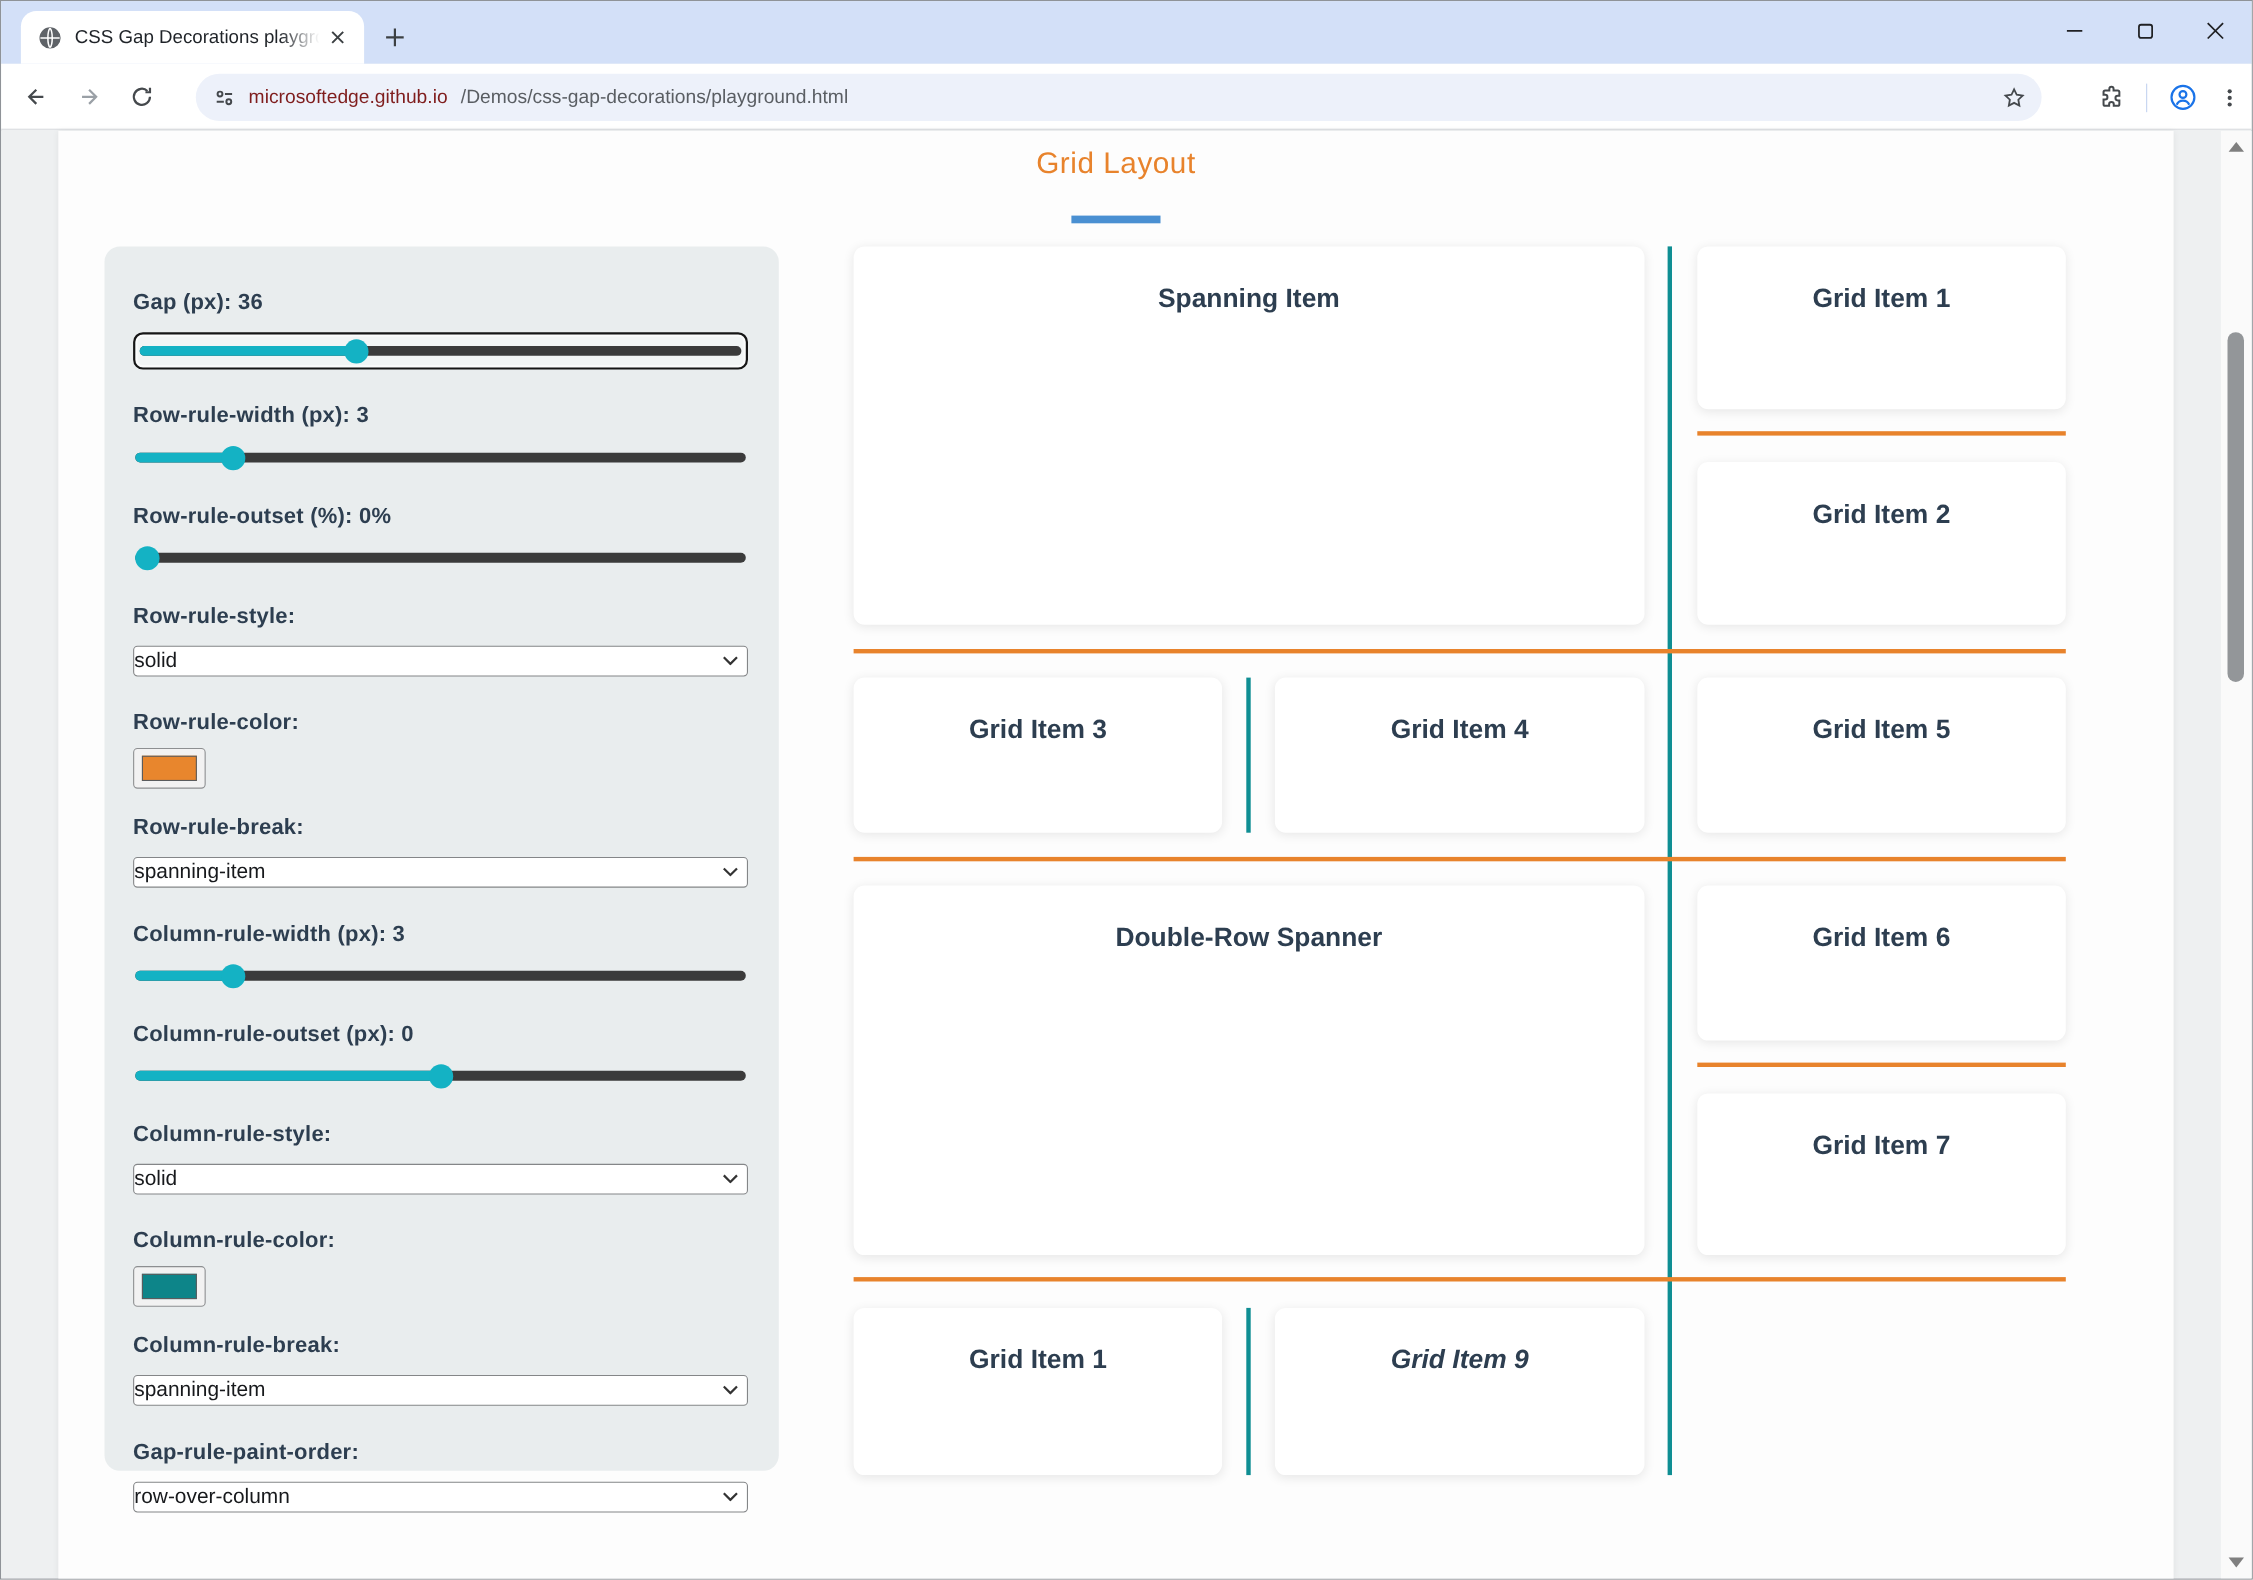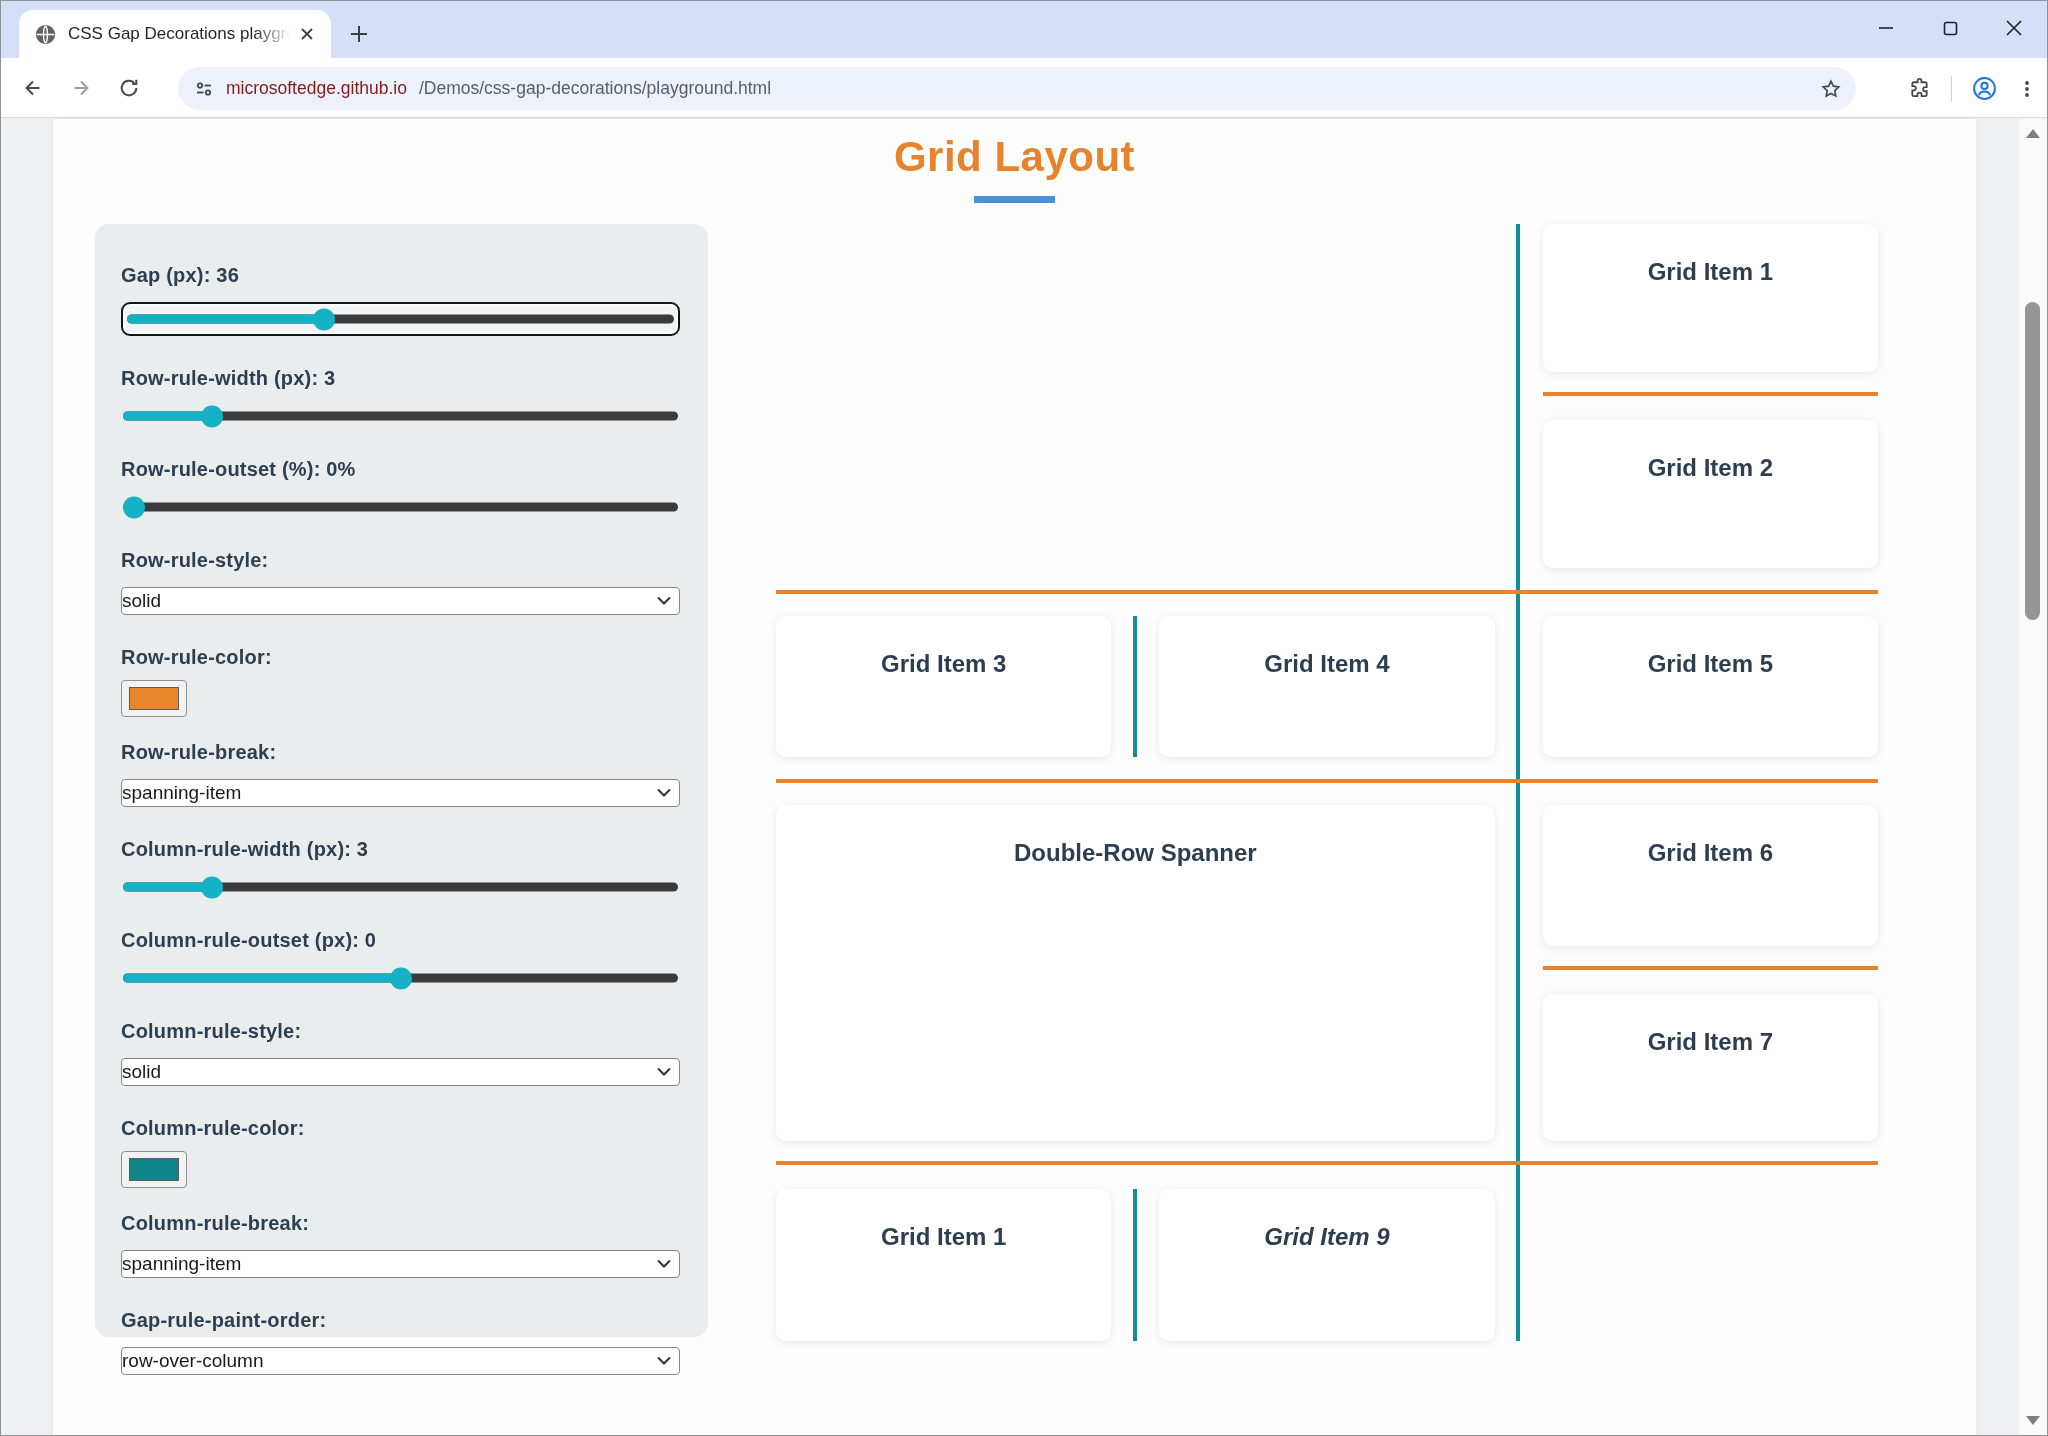--- a/index.html
+++ b/index.html
@@ -30,21 +30,21 @@
   .url .domain { color:#7f1d1d; }
   .url .path { color:#5a5e63;padding-left:12px; }
   .tb-right { position:absolute; right:10px; top:9px; height:43px; display:flex; align-items:center; gap:20px; }
   .tb-sep { width:1px; height:26px; background:#c4d3f0; }
 
   
   .viewport { position:absolute; left:0; top:118px; right:0; bottom:0; background:#eef0f1; }
   .main { position:absolute; left:52px; top:0; width:1923px; bottom:-1px; background:#fdfdfd;
           box-shadow:0 0 6px rgba(0,0,0,0.06); }
   .page-title { position:absolute; left:0; top:14px; width:100%; text-align:center;
-                font-size:42px; font-weight:700; letter-spacing:0.5px; color:#e8832c; }
+                font-size:27px; font-weight:400; letter-spacing:0.5px; color:#e8832c; }
   .title-underline { position:absolute; left:921px; top:77px; width:81px; height:7px; background:#4a90d2; }
 
   
   .panel { position:absolute; left:42px; top:105px; width:613px; height:1113px; background:#e9edee;
            border-radius:14px; padding:40px 28px 0 26px; }
   .group { margin-bottom:31px; }
   .ctl-label { font-size:20px; font-weight:700; color:#2d3e50; margin-bottom:15px; letter-spacing:0.2px; }
   .range-wrap { position:relative; height:22px; margin:0 2px; }
   .range-wrap.focused { border:2px solid #161616; border-radius:9px; height:34px; padding:6px 4px;
                         margin:0; background:#f2f5f5; box-shadow:inset 0 0 0 2px #fbfcfc; }
@@ -313,20 +313,21 @@
         <div class="select-box">
           <span class="sel-val">row-over-column</span>
           <svg width="14" height="9" viewBox="0 0 14 9" fill="none" stroke="#333" stroke-width="2">
               <path d="M1 1.5 L7 7.5 L13 1.5"></path>
             </svg>
         </div>
       </div>
     </div>
 
     <div class="grid">
+      <div class="card gi-span">Spanning Item</div>
       <div class="card gi-1">Grid Item 1</div>
       <div class="card gi-2">Grid Item 2</div>
       <div class="card gi-3">Grid Item 3</div>
       <div class="card gi-4">Grid Item 4</div>
       <div class="card gi-5">Grid Item 5</div>
       <div class="card gi-2row">Double-Row Spanner</div>
       <div class="card gi-6">Grid Item 6</div>
       <div class="card gi-7">Grid Item 7</div>
       <div class="card gi-8">Grid Item 1</div>
       <div class="card gi-9">Grid Item 9</div>

